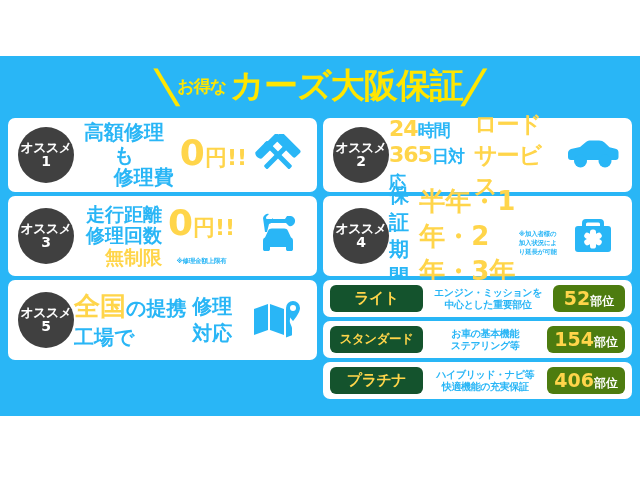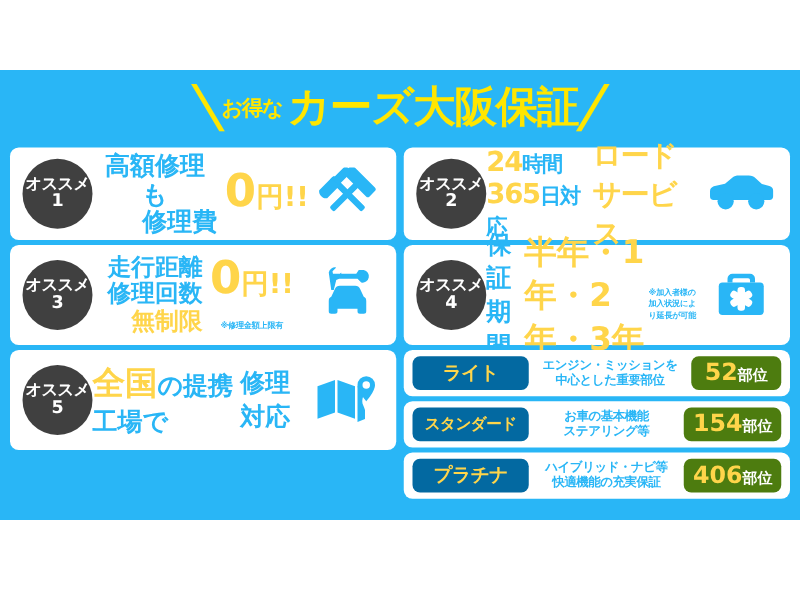--- a/index.html
+++ b/index.html
@@ -85,21 +85,21 @@
   .c2l1 .u{color:#29b6f6;font-size:17px;}
   .c2l2{font-size:23px;font-weight:700;color:#ffd54a;letter-spacing:-1px;}
 
   
   .plans{display:flex;flex-direction:column;gap:4px;width:309px;}
   .plan{
     background:#fff;border-radius:7px;height:37px;
     display:flex;align-items:center;padding:0 7px;box-sizing:border-box;
   }
   .pill{
-    background:#0369a1;border-radius:6px;color:#ffd54a;font-weight:700;
+    background:#14532d;border-radius:6px;color:#ffd54a;font-weight:700;
     display:flex;align-items:center;justify-content:center;
     width:93px;height:27px;font-size:15px;letter-spacing:-0.5px;flex:0 0 auto;
   }
   .pill.small{font-size:12.5px;}
   .pdesc{
     flex:1 1 auto;text-align:center;color:#29b6f6;font-weight:700;
     font-size:10px;line-height:1.18;letter-spacing:-0.4px;padding:0 3px;
   }
   .pcount{
     background:#4d7c0f;border-radius:6px;height:27px;flex:0 0 auto;

